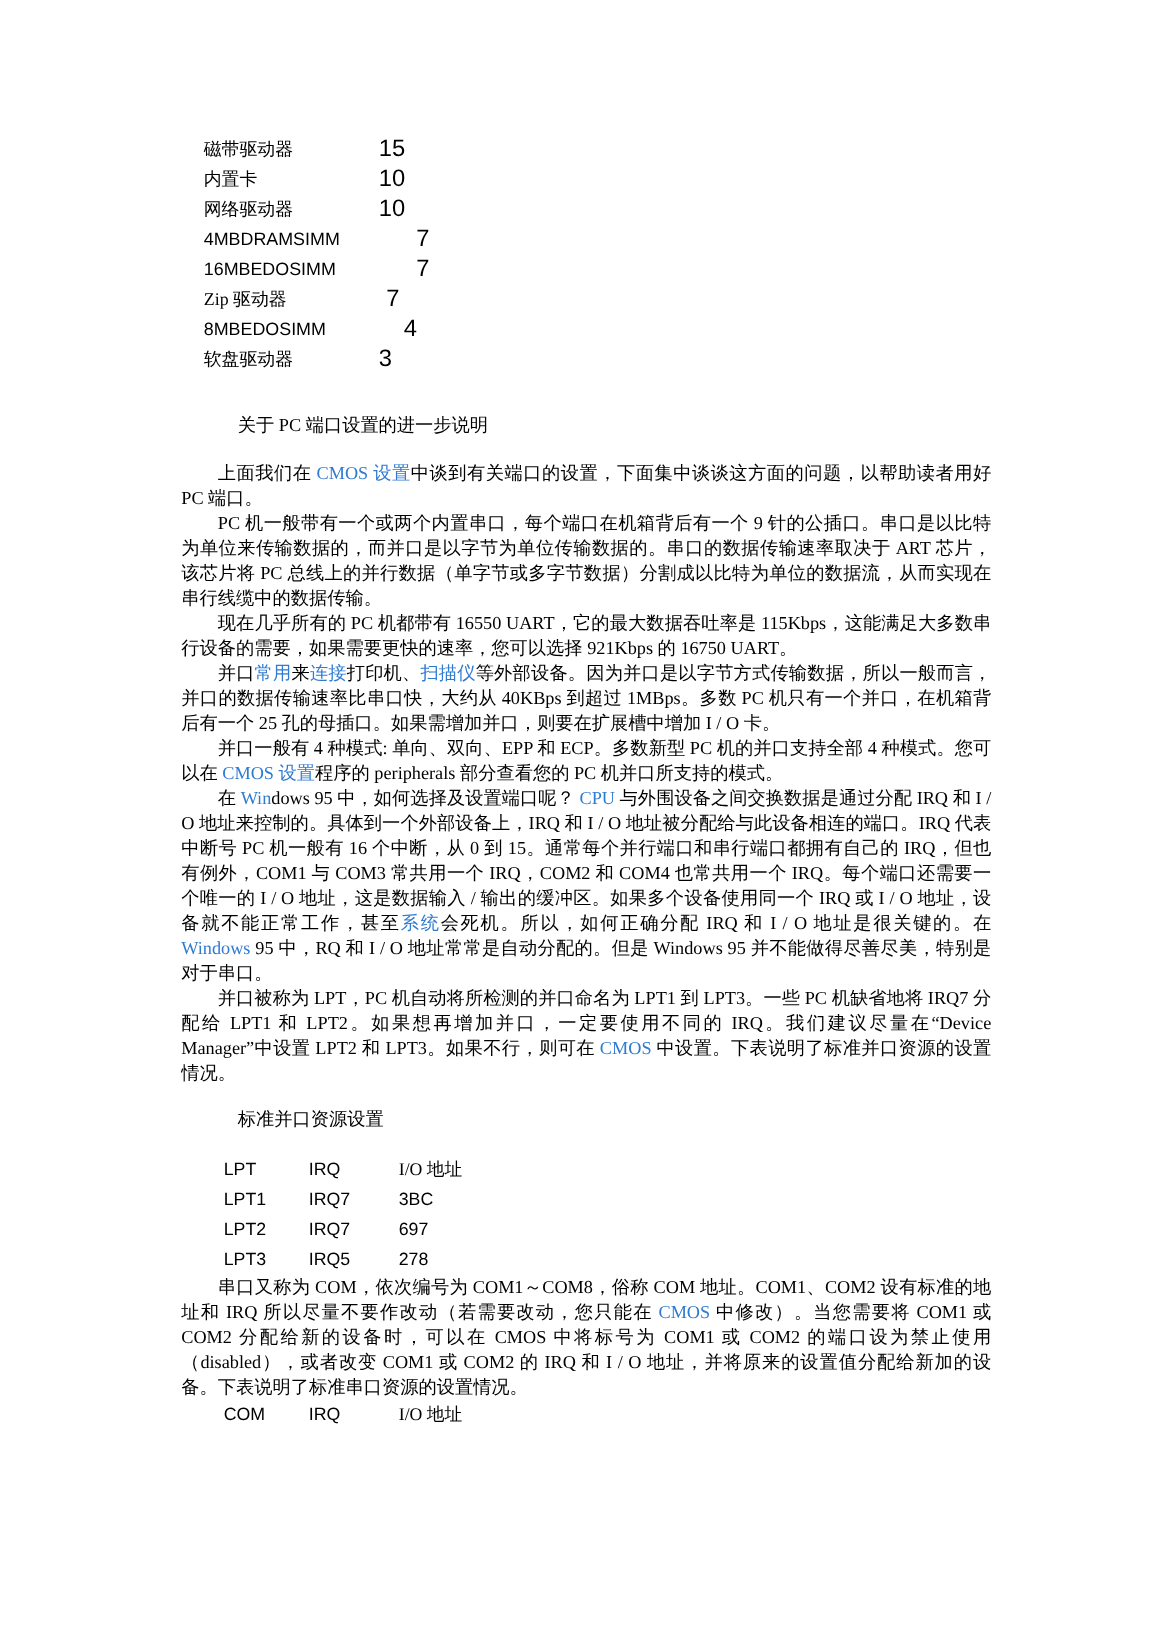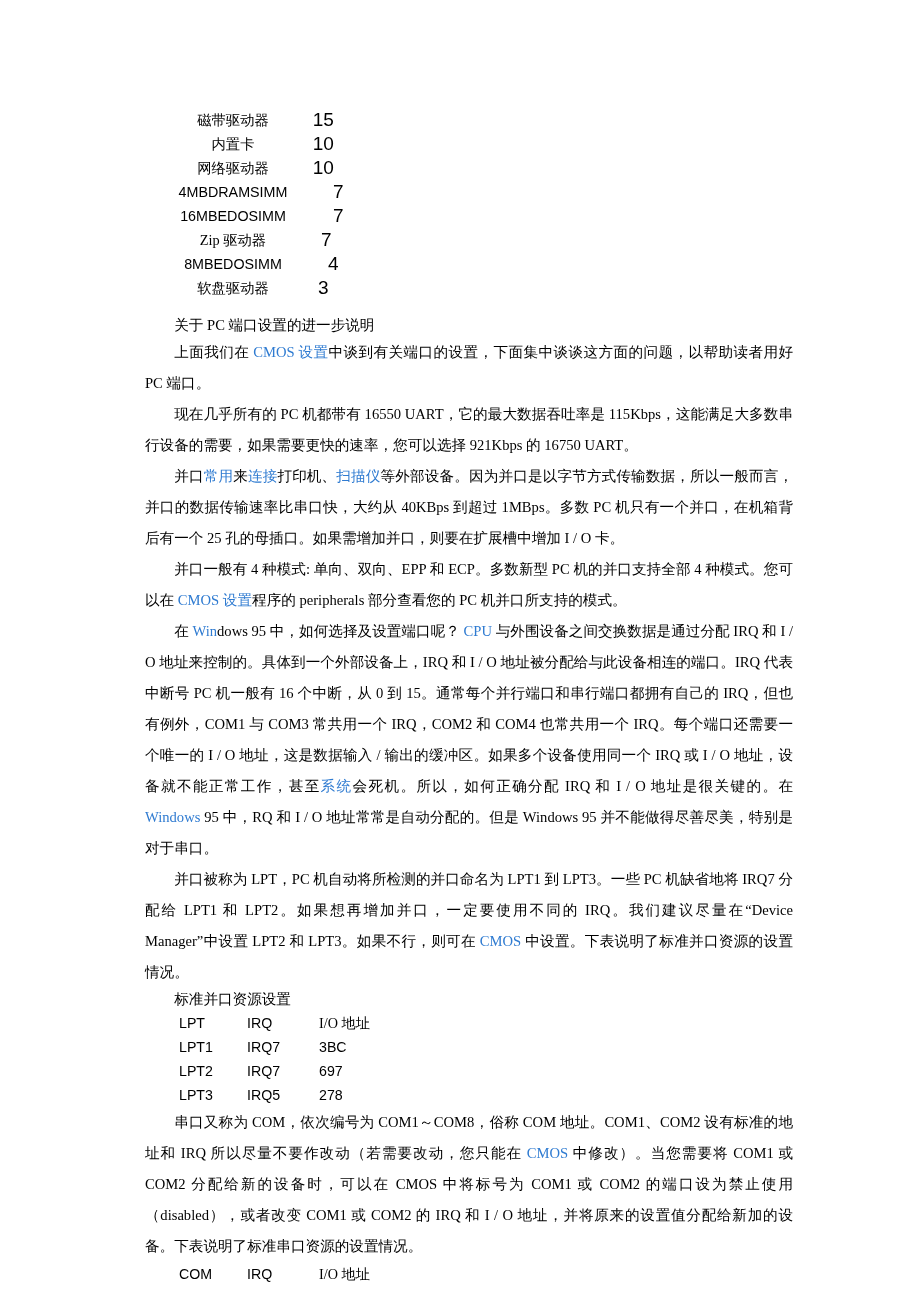--- a/index.html
+++ b/index.html
@@ -28,21 +28,20 @@
     position: absolute;
     left: 145px;
     top: 108px;
     width: 648px;
   }
 
   
   .kv-table {
     margin: 0 0 0 18px;
     border-collapse: collapse;
-    text-align: center;
   }
   .kv-row {
     height: 24px;
   }
   .kv-name {
     font-size: 14.3px;
     line-height: 24px;
     white-space: nowrap;
     padding: 0;
     font-family: "Liberation Sans", sans-serif;
@@ -54,39 +53,39 @@
     font-size: 19px;
     line-height: 24px;
     font-family: "Liberation Sans", sans-serif;
     padding: 0;
     white-space: nowrap;
   }
 
   
   .para {
     font-size: 14.6px;
-    line-height: 31px;
+    line-height: 20px;
     text-align: justify;
     text-justify: inter-ideograph;
     margin: 0;
     letter-spacing: 0;
   }
   .para.indent {
     text-indent: 2em;
   }
 
   .lnk {
     color: #2f7bd1;
   }
 
   
   .tbl-caption {
     font-size: 14.6px;
     line-height: 23.2px;
-    margin: 0;
+    margin: 16px;
     text-indent: 2em;
   }
 
   
   .res-table {
     margin: 0 0 0 34px;
     border-collapse: collapse;
     font-family: "Liberation Sans", sans-serif;
   }
   .res-table td {
@@ -147,20 +146,21 @@
         </tr>
       </tbody>
     </table>
 
     <div class="spacer-sm"></div>
 
     <p class="tbl-caption">关于 PC 端口设置的进一步说明</p>
 
     <p class="para indent"><span>上面我们在 </span><a class="lnk" href="#" style="color: rgb(47, 123, 209); text-decoration: none;">CMOS 设置</a><span>中谈到有关端口的设置，下面集中谈谈这方面的问题，以帮助读者用好 PC 端口。</span></p>
 
+    <p class="para indent">PC 机一般带有一个或两个内置串口，每个端口在机箱背后有一个 9 针的公插口。串口是以比特为单位来传输数据的，而并口是以字节为单位传输数据的。串口的数据传输速率取决于 ART 芯片，该芯片将 PC 总线上的并行数据（单字节或多字节数据）分割成以比特为单位的数据流，从而实现在串行线缆中的数据传输。</p>
 
     <p class="para indent">现在几乎所有的 PC 机都带有 16550 UART，它的最大数据吞吐率是 115Kbps，这能满足大多数串行设备的需要，如果需要更快的速率，您可以选择 921Kbps 的 16750 UART。</p>
 
     <p class="para indent"><span>并口</span><a class="lnk" href="#" style="color: rgb(47, 123, 209); text-decoration: none;">常用</a><span>来</span><a class="lnk" href="#" style="color: rgb(47, 123, 209); text-decoration: none;">连接</a><span>打印机、</span><a class="lnk" href="#" style="color: rgb(47, 123, 209); text-decoration: none;">扫描仪</a><span>等外部设备。因为并口是以字节方式传输数据，所以一般而言，并口的数据传输速率比串口快，大约从 40KBps 到超过 1MBps。多数 PC 机只有一个并口，在机箱背后有一个 25 孔的母插口。如果需增加并口，则要在扩展槽中增加 I / O 卡。</span></p>
 
     <p class="para indent"><span>并口一般有 4 种模式: 单向、双向、EPP 和 ECP。多数新型 PC 机的并口支持全部 4 种模式。您可以在 </span><a class="lnk" href="#" style="color: rgb(47, 123, 209); text-decoration: none;">CMOS 设置</a><span>程序的 peripherals 部分查看您的 PC 机并口所支持的模式。</span></p>
 
     <p class="para indent"><span>在 </span><a class="lnk" href="#" style="color: rgb(47, 123, 209); text-decoration: none;">Win</a><span>dows 95 中，如何选择及设置端口呢？ </span><a class="lnk" href="#" style="color: rgb(47, 123, 209); text-decoration: none;">CPU</a><span> 与外围设备之间交换数据是通过分配 IRQ 和 I / O 地址来控制的。具体到一个外部设备上，IRQ 和 I / O 地址被分配给与此设备相连的端口。IRQ 代表中断号 PC 机一般有 16 个中断，从 0 到 15。通常每个并行端口和串行端口都拥有自己的 IRQ，但也有例外，COM1 与 COM3 常共用一个 IRQ，COM2 和 COM4 也常共用一个 IRQ。每个端口还需要一个唯一的 I / O 地址，这是数据输入 / 输出的缓冲区。如果多个设备使用同一个 IRQ 或 I / O 地址，设备就不能正常工作，甚至</span><a class="lnk" href="#" style="color: rgb(47, 123, 209); text-decoration: none;">系统</a><span>会死机。所以，如何正确分配 IRQ 和 I / O 地址是很关键的。在 </span><a class="lnk" href="#" style="color: rgb(47, 123, 209); text-decoration: none;">Windows</a><span> 95 中，RQ 和 I / O 地址常常是自动分配的。但是 Windows 95 并不能做得尽善尽美，特别是对于串口。</span></p>
 
     <p class="para indent"><span>并口被称为 LPT，PC 机自动将所检测的并口命名为 LPT1 到 LPT3。一些 PC 机缺省地将 IRQ7 分配给 LPT1 和 LPT2。如果想再增加并口，一定要使用不同的 IRQ。我们建议尽量在“Device Manager”中设置 LPT2 和 LPT3。如果不行，则可在 </span><a class="lnk" href="#" style="color: rgb(47, 123, 209); text-decoration: none;">CMOS</a><span> 中设置。下表说明了标准并口资源的设置情况。</span></p>

